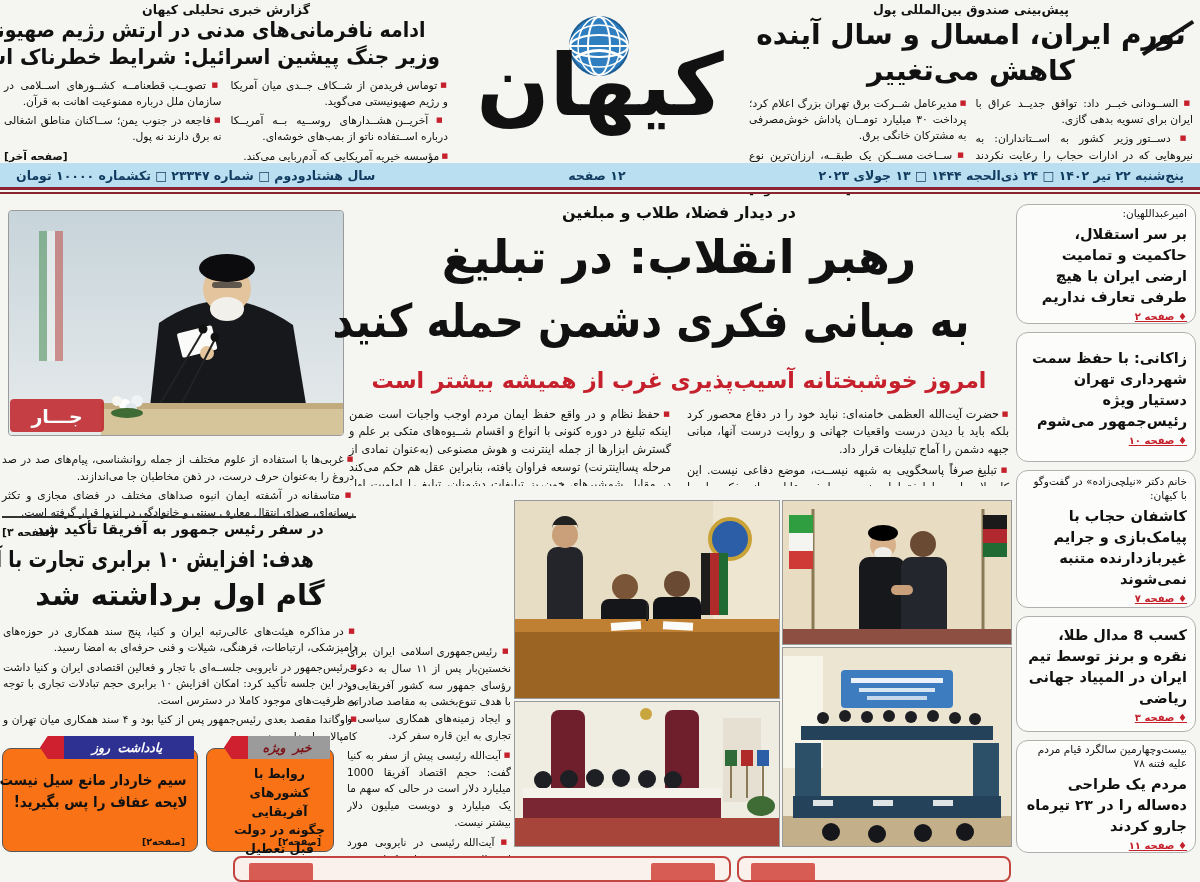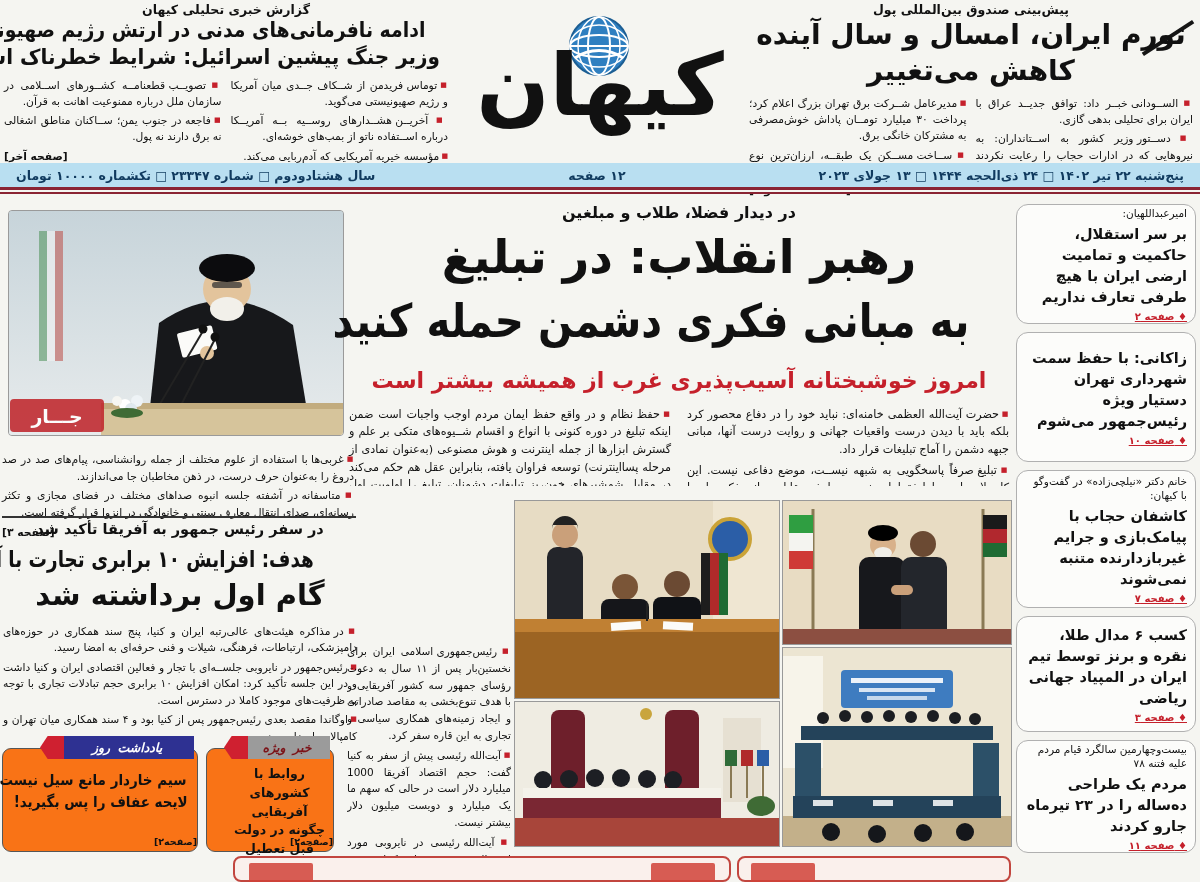--- a/index.html
+++ b/index.html
@@ -58,21 +58,21 @@
   .blabel{position:absolute;height:23px;display:flex;align-items:center;justify-content:center;
           font-weight:bold;font-size:12.5px;font-style:italic;z-index:3;font-family:Liberation Mono, monospace;}
   .blabel .arr{position:absolute;left:-20px;top:0;width:24px;height:100%;background:#cf2030;
                clip-path:polygon(100% 0,100% 100%,32% 100%,0 50%,32% 0);}
   #noteBox{left:2px;top:748px;width:196px;height:104px;}
   #noteLabel{left:60px;top:736px;width:134px;background:#2e3192;color:#fff;}
   #noteBox .l1{font-weight:bold;font-size:15px;margin-top:22px;}
   #noteBox .l2{font-weight:bold;font-size:15px;margin-top:2px;}
   #specBox{left:206px;top:748px;width:128px;height:104px;}
   #specLabel{left:244px;top:736px;width:86px;background:#9b9b9b;color:#7c1318;}
-  .boxref{position:absolute;bottom:4px;right:0;font-size:9.5px;font-weight:bold;}
+  .boxref{position:absolute;bottom:4px;right:12px;font-size:9.5px;font-weight:bold;}
   #specBox .txt{font-weight:bold;font-size:12.5px;line-height:1.5;margin-top:16px;padding:0 6px;}
   
   #trip{left:347px;top:643px;width:164px;font-size:10.5px;line-height:1.6;height:235px;overflow:hidden;}
   
   .ph{border:1px solid #999;overflow:hidden;background:#e8e0cd;}
   #phA{left:514px;top:500px;width:264px;height:197px;}
   #phB{left:782px;top:500px;width:228px;height:143px;}
   #phC{left:514px;top:701px;width:264px;height:144px;}
   #phD{left:782px;top:647px;width:228px;height:198px;}
   
@@ -126,21 +126,21 @@
     <div class="name">کیهان</div>
   </div>
   <div class="abs" id="slash"></div>
 
   <section class="abs hdr" style="left:745px;">
     <div class="kick">پیش‌بینی صندوق بین‌المللی پول</div>
     <div class="hline" style="font-size:28px;"><span>تورم ایران، امسال و سال آینده</span></div>
     <div class="hline" style="font-size:28px;"><span>کاهش می‌تغییر</span></div>
     <div class="cols">
       <div class="col">
-        <p class="b">الســودانی خبــر داد: توافق جدیــد عراق با ایران برای تحلیلی بدهی گازی.</p>
+        <p class="b">الســودانی خبــر داد: توافق جدیــد عراق با ایران برای تسویه بدهی گازی.</p>
         <p class="b">دســتور وزیر کشور به اســتانداران: به نیروهایی که در ادارات حجاب را رعایت نکردند تذکر بدهید؛ گوش نکردند باید تغییر کنند.</p>
       </div>
       <div class="col">
         <p class="b">مدیرعامل شــرکت برق تهران بزرگ اعلام کرد؛ پرداخت ۳۰ میلیارد تومــان پاداش خوش‌مصرفی به مشترکان خانگی برق.</p>
         <p class="b">ســاخت مســکن یک طبقــه، ارزان‌ترین نوع ساخت و ساز است.</p>
         <p class="ref">[صفحات ۴، ۱۰ و ۲]</p>
       </div>
     </div>
   </section>
 
@@ -196,21 +196,21 @@
         <p class="b">تبلیغ صرفاً پاسخگویی به شبهه نیســت، موضع دفاعی نیست. این کار، لازم است اما فقط این نیست. طرف مقابل، مبانی فکری او را باید به او حمله کرد. در تبلیغ موضع تهاجم لازم است.</p>
       </div>
       <div class="col">
         <p class="b">حفظ نظام و در واقع حفظ ایمان مردم اوجب واجبات است ضمن اینکه تبلیغ در دوره کنونی با انواع و اقسام شــیوه‌های متکی بر علم و گسترش ابزارها از جمله اینترنت و هوش مصنوعی (به‌عنوان نمادی از مرحله پسااینترنت) توسعه فراوان یافته، بنابراین عقل هم حکم می‌کند در مقابل شمشیرهای خون‌ریز تبلیغات دشمنان، تبلیغ را اولویت اول بدانیم.</p>
       </div>
     </div>
   </section>
 
   <div class="abs" id="underph">
     <p class="b">غربی‌ها با استفاده از علوم مختلف از جمله روانشناسی، پیام‌های صد در صد دروغ را به‌عنوان حرف درست، در ذهن مخاطبان جا می‌اندازند.</p>
-    <p class="b">متاسفانه در آشفته جلسه انبوه صداهای مختلف در فضای مجازی و تکثر رسانه‌ای، صدای انتقال معارف سنتی و خانوادگی در انزوا قرار گرفته است.</p>
+    <p class="b">متاسفانه در آشفته ایمان انبوه صداهای مختلف در فضای مجازی و تکثر رسانه‌ای، صدای انتقال معارف سنتی و خانوادگی در انزوا قرار گرفته است.</p>
     <p class="ref">[صفحه ۳]</p>
   </div>
   <div class="abs" id="div1"></div>
 
   <section class="abs" id="africa">
     <div class="kick">در سفر رئیس جمهور به آفریقا تأکید شد</div>
     <div class="hline h1 sx80"><span>هدف: افزایش ۱۰ برابری تجارت با آفریقا</span></div>
     <div class="hline h2"><span>گام اول برداشته شد</span></div>
     <div class="bul">
       <p class="b">در مذاکره هیئت‌های عالی‌رتبه ایران و کنیا، پنج سند همکاری در حوزه‌های دامپزشکی، ارتباطات، فرهنگی، شیلات و فنی حرفه‌ای به امضا رسید.</p>
@@ -352,21 +352,21 @@
   <div class="abs sbox" id="sb2">
     <div class="sh">زاکانی: با حفظ سمت شهرداری تهران دستیار ویژه رئیس‌جمهور می‌شوم</div>
     <div class="sref">صفحه ۱۰</div>
   </div>
   <div class="abs sbox" id="sb3">
     <div class="sk">خانم دکتر «نیلچی‌زاده» در گفت‌وگو با کیهان:</div>
     <div class="sh">کاشفان حجاب با پیامک‌بازی و جرایم غیربازدارنده متنبه نمی‌شوند</div>
     <div class="sref">صفحه ۷</div>
   </div>
   <div class="abs sbox" id="sb4">
-    <div class="sh">کسب ۶ مدال طلا، نقره و برنز توسط تیم ایران در المپیاد جهانی ریاضی</div>
+    <div class="sh">کسب 8 مدال طلا، نقره و برنز توسط تیم ایران در المپیاد جهانی ریاضی</div>
     <div class="sref">صفحه ۳</div>
   </div>
   <div class="abs sbox" id="sb5">
     <div class="sk">بیست‌وچهارمین سالگرد قیام مردم علیه فتنه ۷۸</div>
     <div class="sh">مردم یک طراحی ده‌ساله را در ۲۳ تیرماه جارو کردند</div>
     <div class="sref">صفحه ۱۱</div>
   </div>
 
   <div class="abs adbox" id="adE">
     <span class="adrect" style="left:14px;"></span>

